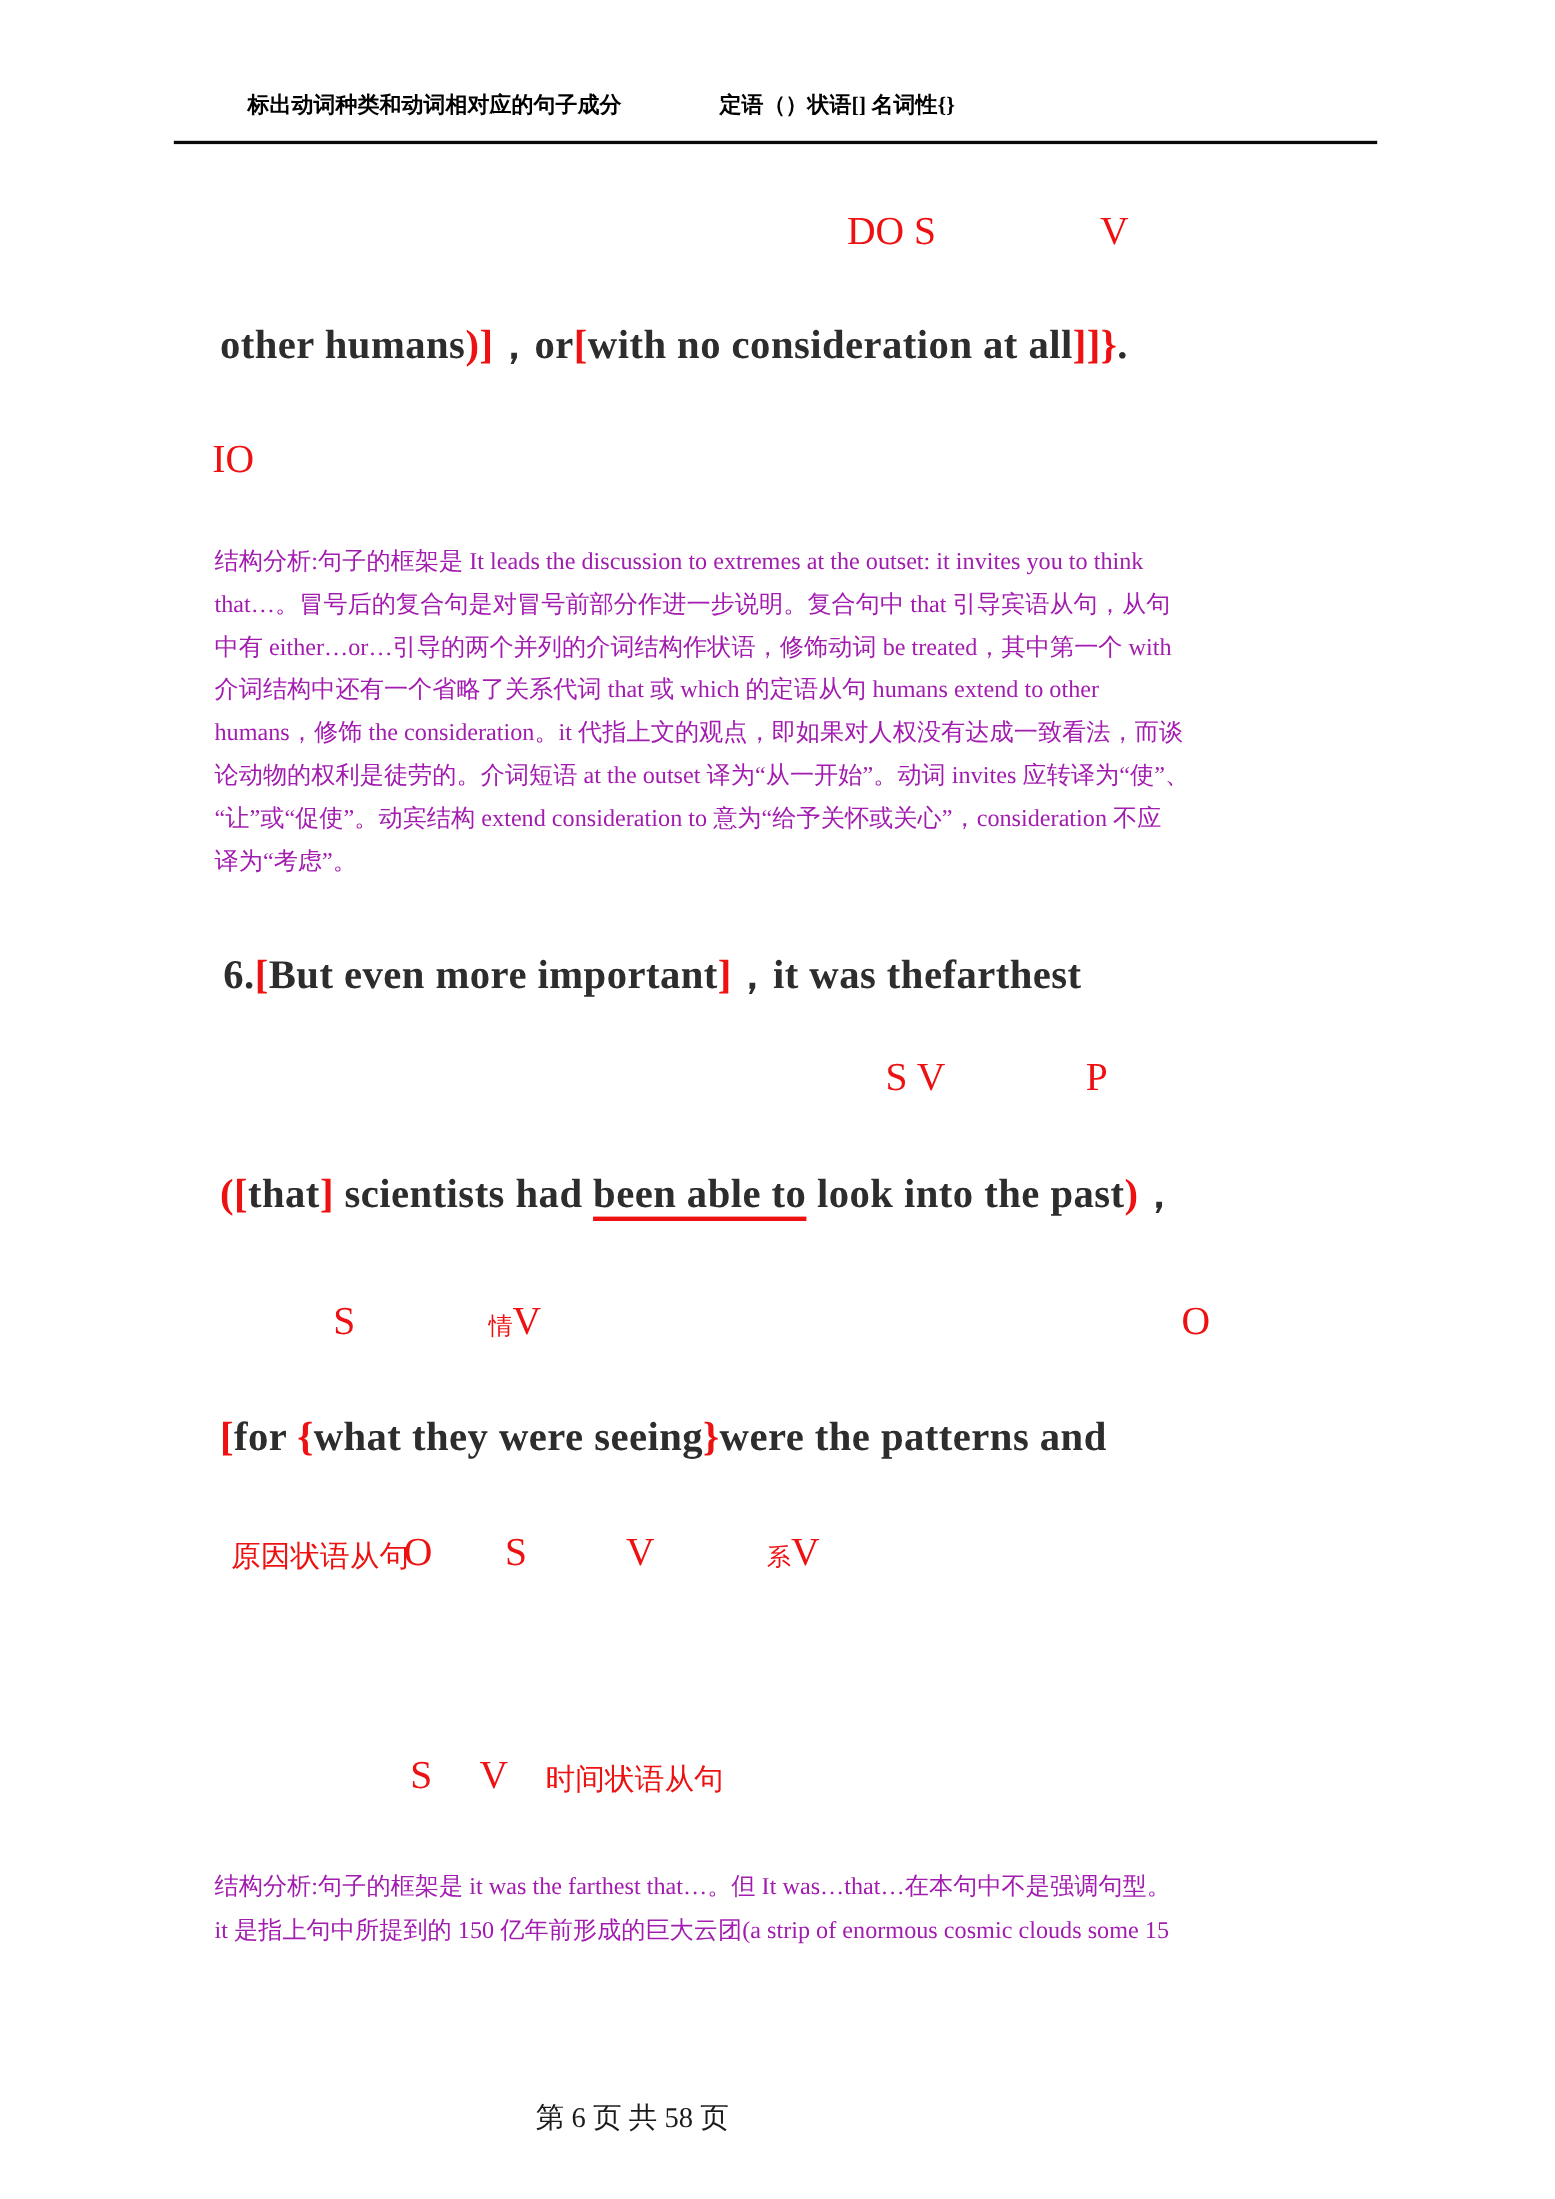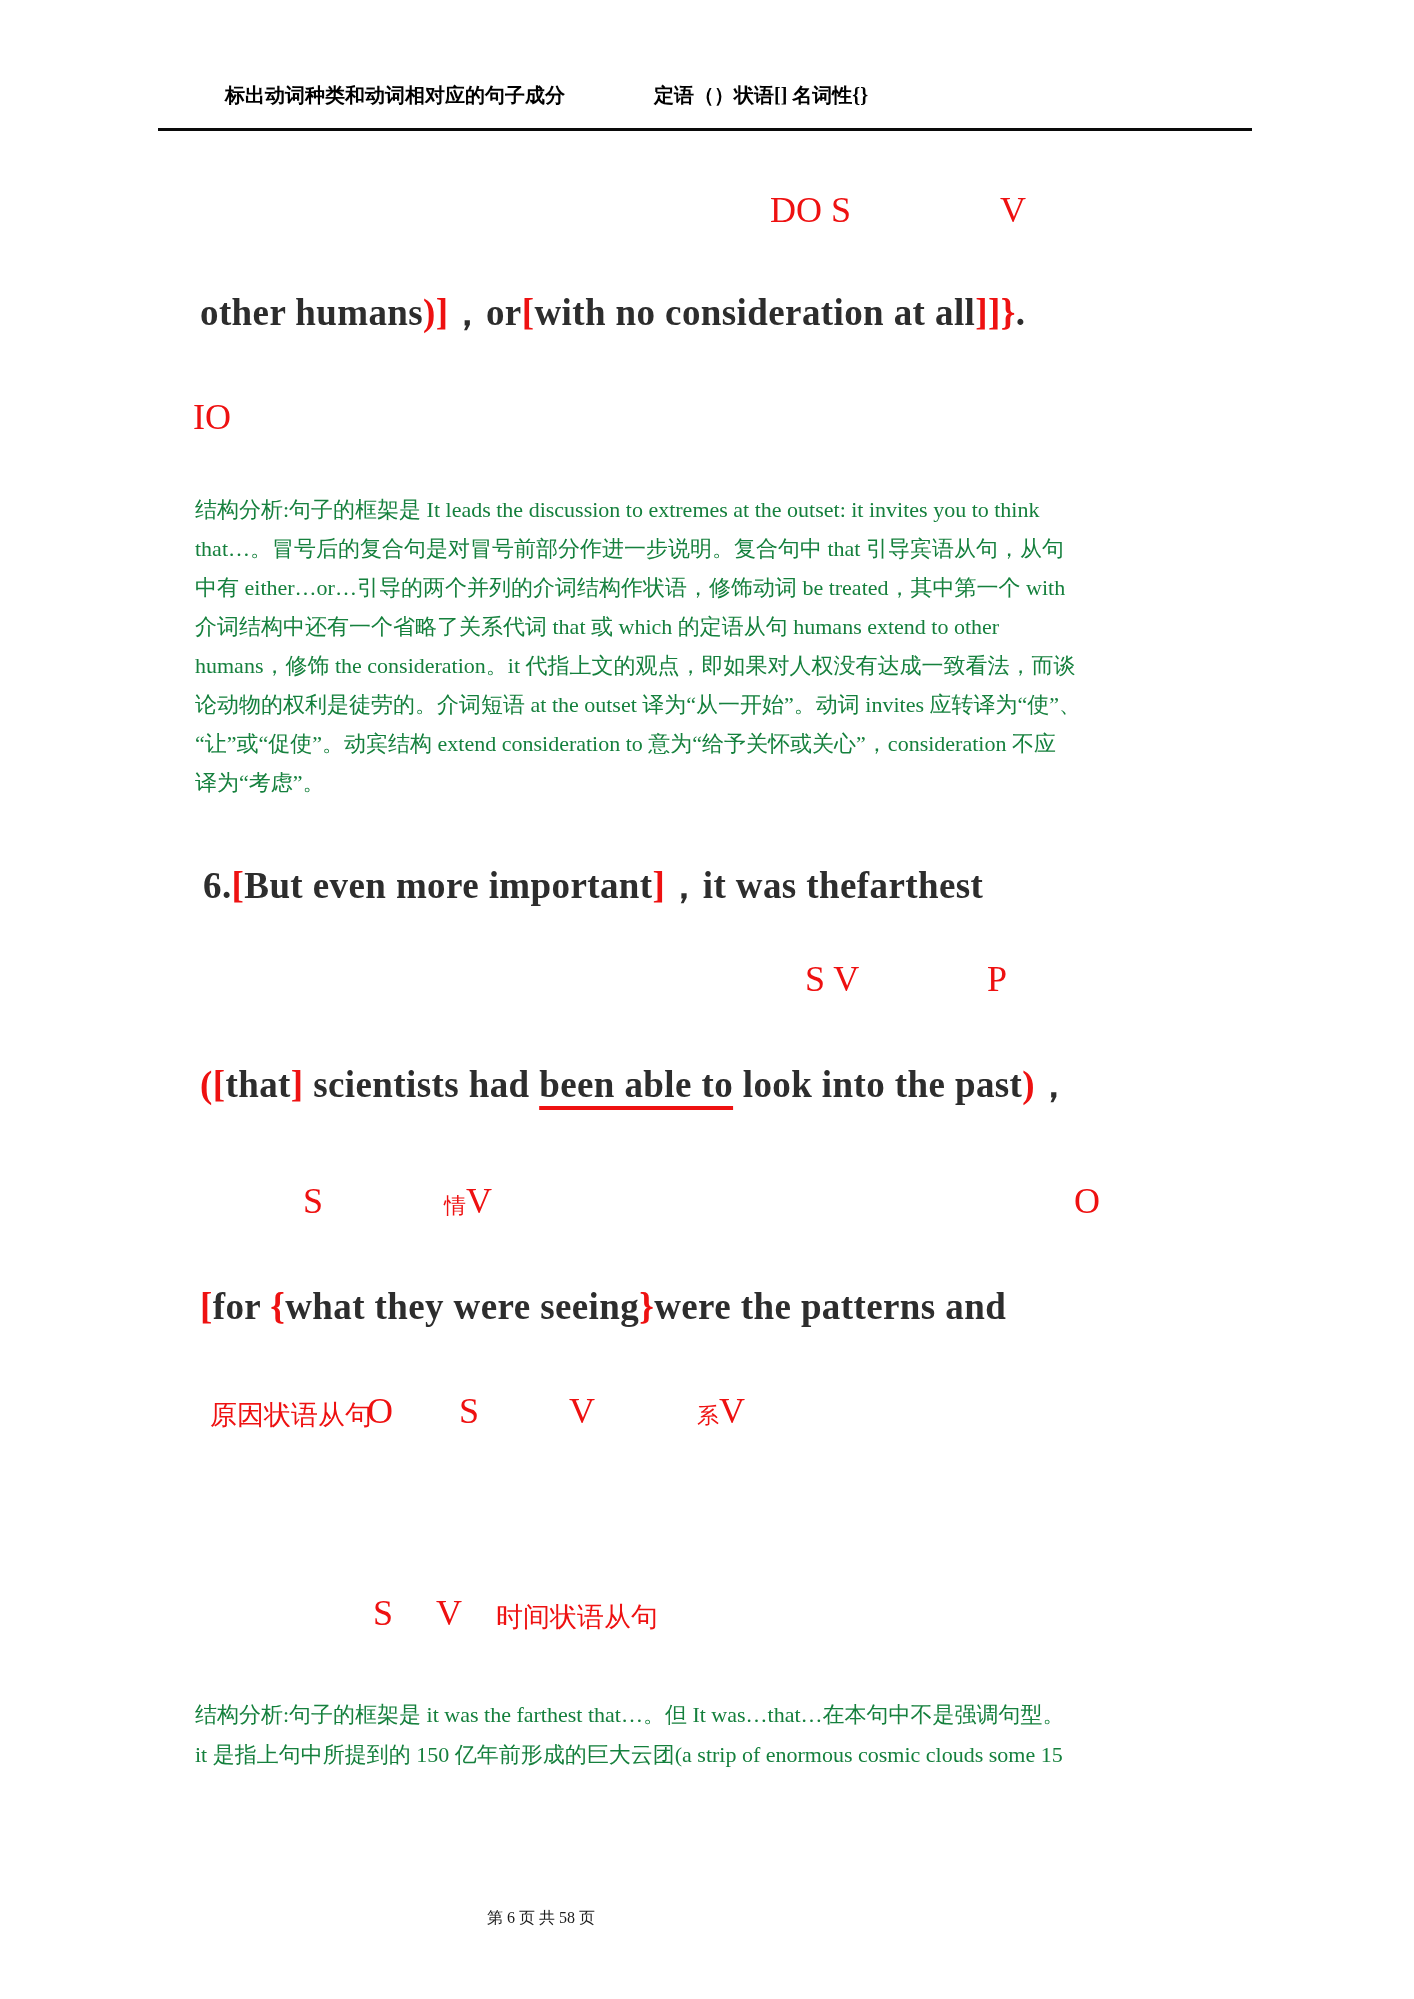--- a/index.html
+++ b/index.html
@@ -21,33 +21,33 @@
   .red { color:#ee1111; }
   .ann { position:absolute; left:0; width:100%; height:48px; }
   .ann .tok {
     position:absolute; top:0;
     font-size:36px; color:#ee1111; white-space:nowrap;
   }
   .ann .tok .small-cjk { font-size:22px; }
   .ann .tok.cjk-label { font-size:27px; top:7px; }
   .para {
     position:absolute; left:195px;
-    font-size:22px; color:#15803d;
+    font-size:22px; color:#a21caf;
     line-height:39px; white-space:nowrap;
   }
   .para2 { line-height:40px; }
   .u-red {
     text-decoration:underline;
     text-decoration-color:#ee1111;
     text-decoration-thickness:4px;
     text-underline-offset:9px;
   }
   .footer {
     position:absolute; left:487px; top:1908px;
-    font-size:16px; color:#1b1b1b; white-space:nowrap;
+    font-size:26px; color:#1b1b1b; white-space:nowrap;
   }
 </style>
 </head>
 <body>
 
 <div class="page">
 
   <div class="abs hdr-text" style="left:225px; top:82px;">标出动词种类和动词相对应的句子成分</div>
   <div class="abs hdr-text" style="left:620px; top:82px;margin-left:34px;">定语（）状语[] 名词性{}</div>
   <div class="hdr-rule"></div>

